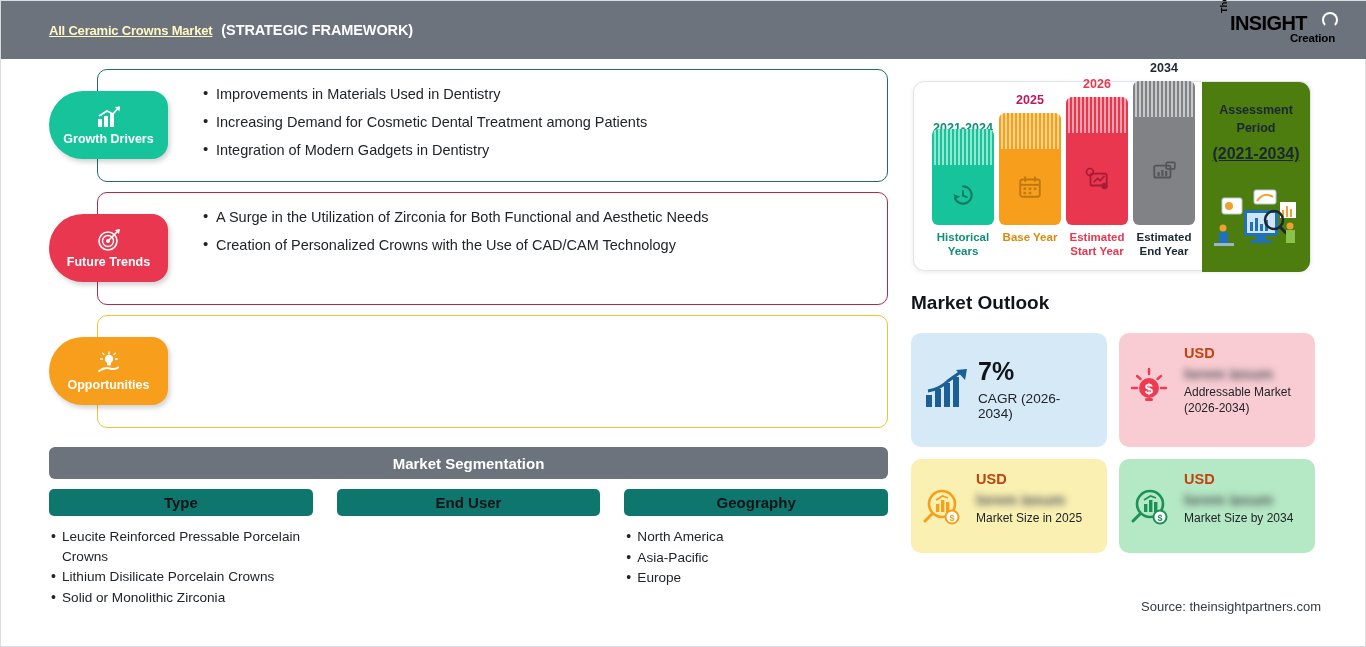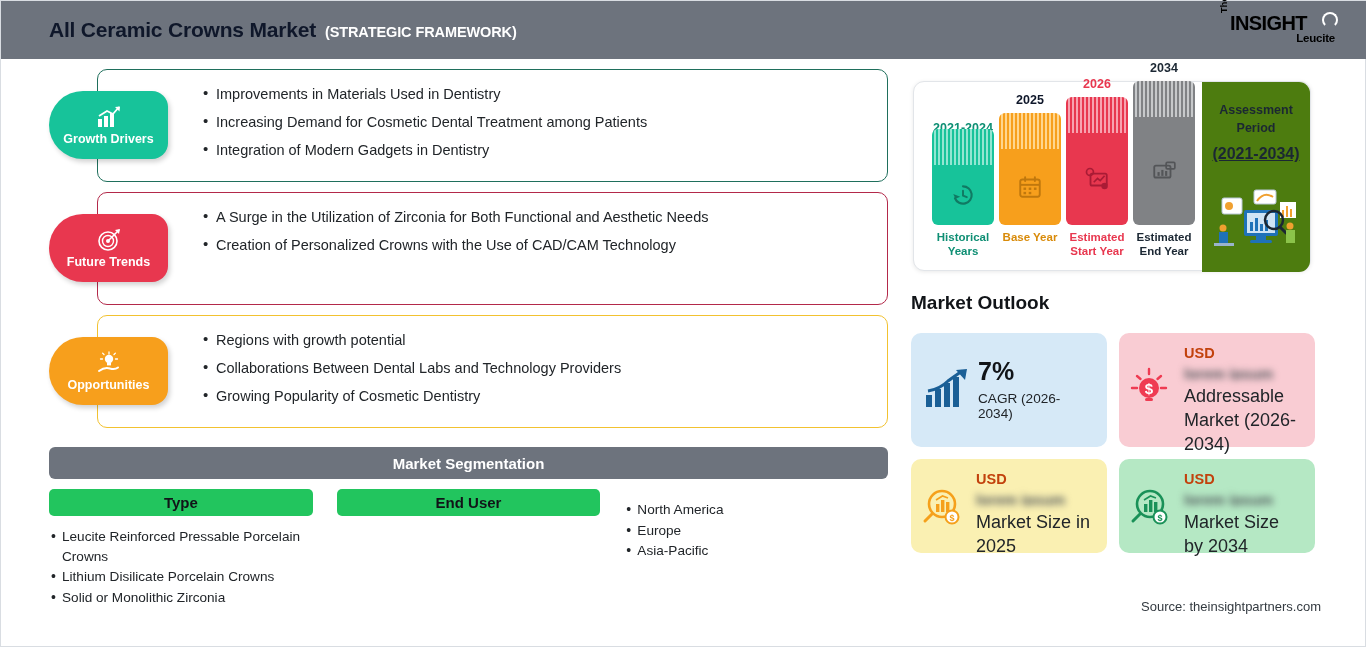--- a/index.html
+++ b/index.html
@@ -18,21 +18,21 @@
 
   
   .header {
     position: absolute; left: 0; top: 0;
     width: 1366px; height: 58px;
     background: #6d737d;
     display: flex; align-items: center;
   }
   .header-title-wrap { display: flex; align-items: baseline; padding-left: 48px; }
   .header-title {
-    color: #0f172a; font-size: 21px; font-weight: bold; letter-spacing: -0.2px;
+    color: #fef9c3; font-size: 13px; font-weight: bold; letter-spacing: -0.2px; text-decoration: underline;
   }
   .header-sub {
     color: #ffffff; font-size: 14.5px; font-weight: bold; margin-left: 9px;
     letter-spacing: -0.1px;
   }
   .logo {
     position: absolute; right: 28px; top: 10px;
     width: 120px; height: 40px; color: #000000;
   }
   .logo-the {
@@ -104,21 +104,21 @@
     background: #6d737d; border-radius: 6px;
     color: #ffffff; font-size: 15px; font-weight: bold;
     display: flex; align-items: center; justify-content: center;
   }
   .seg-cols {
     position: absolute; left: 48px; top: 430px;
     width: 839px; display: flex; gap: 24px;
   }
   .seg-col { width: 264px; }
   .seg-head {
-    height: 27px; background: #22c55e; border-radius: 5px;
+    height: 27px; background: #0f766e; border-radius: 5px;
     color: #111418; font-size: 15px; font-weight: bold;
     display: flex; align-items: center; justify-content: center;
   }
   .seg-list { margin-top: 11px; }
   .seg-list li {
     list-style: none; position: relative;
     padding-left: 13px; margin-bottom: 1px;
     font-size: 13.6px; color: #212529; line-height: 1.45;
   }
   .seg-list li:before {
@@ -187,21 +187,21 @@
 
   .card-usd { font-size: 14.5px; font-weight: bold; color: #c2410c; margin-left: 52px; }
   .card-blur {
     margin-left: 52px; margin-top: 4px;
     font-size: 15px; font-weight: bold; color: #4d5358;
     filter: blur(3.6px); width: 120px; height: 15px;
     overflow: hidden; white-space: nowrap;
   }
   .card-label {
     margin-left: 52px; margin-top: 4px;
-    font-size: 18px; color: #212529; line-height: 1.34;
+    font-size: 12px; color: #212529; line-height: 1.34;
   }
   .card-ico-abs { position: absolute; left: 10px; top: 34px; width: 40px; height: 40px; }
   .card.size25 .card-ico-abs, .card.size34 .card-ico-abs { top: 28px; }
 
   .cagr-icon { width: 46px; height: 42px; flex: none; }
   .cagr-val { font-size: 25px; font-weight: bold; color: #111418; line-height: 1; }
   .cagr-lbl { font-size: 13.6px; color: #212529; margin-top: 7px; }
 
   .source {
     position: absolute; left: 0; top: 540px; width: 412px;
@@ -215,21 +215,21 @@
 
   <div class="header">
     <div class="header-title-wrap">
       <span class="header-title">All Ceramic Crowns Market</span>
       <span class="header-sub">(STRATEGIC FRAMEWORK)</span>
     </div>
     <div class="logo">
       <span class="logo-the">The</span>
       <span class="logo-insight">INSIGHT</span>
       <span class="logo-arc"></span>
-      <span class="logo-partners">Leucite</span>
+      <span class="logo-partners">Creation</span>
     </div>
   </div>
 
   <div class="left-col">
 
     <div class="section growth">
       <div class="section-box"></div>
       <div class="badge">
         <svg class="badge-icon" viewBox="0 0 26 24">
           <rect x="2" y="14" width="4" height="8" fill="#fff"></rect>
@@ -269,48 +269,44 @@
       <div class="section-box"></div>
       <div class="badge">
         <svg class="badge-icon" viewBox="0 0 26 24">
           <circle cx="13" cy="8" r="4.2" fill="#fff"></circle>
           <rect x="11" y="12" width="4" height="2.4" fill="#fff"></rect>
           <path d="M13 1 L13 3 M6.5 8 L4.5 8 M19.5 8 L21.5 8 M8 3.5 L6.6 2.1 M18 3.5 L19.4 2.1" stroke="#fff" stroke-width="1.3" stroke-linecap="round"></path>
           <path d="M3 20 Q9 15.5 14 17.5 Q19 19 22 16.5" stroke="#fff" stroke-width="2" fill="none" stroke-linecap="round"></path>
         </svg>
         <span class="badge-label">Opportunities</span>
       </div>
-      <ul class="bullets">
-        <li>Regions with growth potential</li>
-        <li>Collaborations Between Dental Labs and Technology Providers</li>
-        <li>Growing Popularity of Cosmetic Dentistry</li>
-      </ul>
     </div>
 
     <div class="seg-title">Market Segmentation</div>
 
     <div class="seg-cols">
       <div class="seg-col">
         <div class="seg-head">Type</div>
         <ul class="seg-list">
           <li>Leucite Reinforced Pressable Porcelain Crowns</li>
           <li>Lithium Disilicate Porcelain Crowns</li>
           <li>Solid or Monolithic Zirconia</li>
         </ul>
       </div>
       <div class="seg-col">
         <div class="seg-head">End User</div>
         <ul class="seg-list">
         </ul>
       </div>
       <div class="seg-col">
+        <div class="seg-head">Geography</div>
         <ul class="seg-list">
           <li>North America</li>
+          <li>Asia-Pacific</li>
           <li>Europe</li>
-          <li>Asia-Pacific</li>
         </ul>
       </div>
     </div>
   </div>
 
   <div class="right-col">
 
     <div class="assess-card">
       <div class="bars">
 
@@ -323,21 +319,21 @@
                 <path d="M12 4 A8 8 0 1 1 4.6 15" stroke="#0f6b58" stroke-width="2" fill="none" stroke-linecap="round"></path>
                 <path d="M3 11 L5 15.5 L9.5 13.5 Z" fill="#0f6b58"></path>
                 <path d="M12 8 L12 12.5 L15.5 14" stroke="#0f6b58" stroke-width="1.8" fill="none" stroke-linecap="round"></path>
               </svg>
             </div>
           </div>
           <div class="bar-cap" style="color:#0f8f74;">Historical Years</div>
         </div>
 
         <div class="bar-item" style="left:69px;">
-          <div class="bar-year" style="color:#0f172a; top:-20px;">2025</div>
+          <div class="bar-year" style="color:#be185d; top:-20px;">2025</div>
           <div class="bar-body" style="height:112px;">
             <div class="bar-stripes" style="background:repeating-linear-gradient(90deg,#f79f1c 0 2px,#ffd68f 2px 4px);"></div>
             <div class="bar-solid" style="height:76px;background:#f79f1c;">
               <svg class="bar-icon" viewBox="0 0 24 24">
                 <rect x="3" y="5" width="18" height="16" rx="2" fill="none" stroke="#b5700a" stroke-width="1.8"></rect>
                 <path d="M3 10 H21" stroke="#b5700a" stroke-width="1.8"></path>
                 <path d="M7.5 3 V6.5 M16.5 3 V6.5" stroke="#b5700a" stroke-width="1.8" stroke-linecap="round"></path>
                 <rect x="6" y="12.5" width="2.4" height="2.2" fill="#b5700a"></rect>
                 <rect x="10.8" y="12.5" width="2.4" height="2.2" fill="#b5700a"></rect>
                 <rect x="15.6" y="12.5" width="2.4" height="2.2" fill="#b5700a"></rect>

